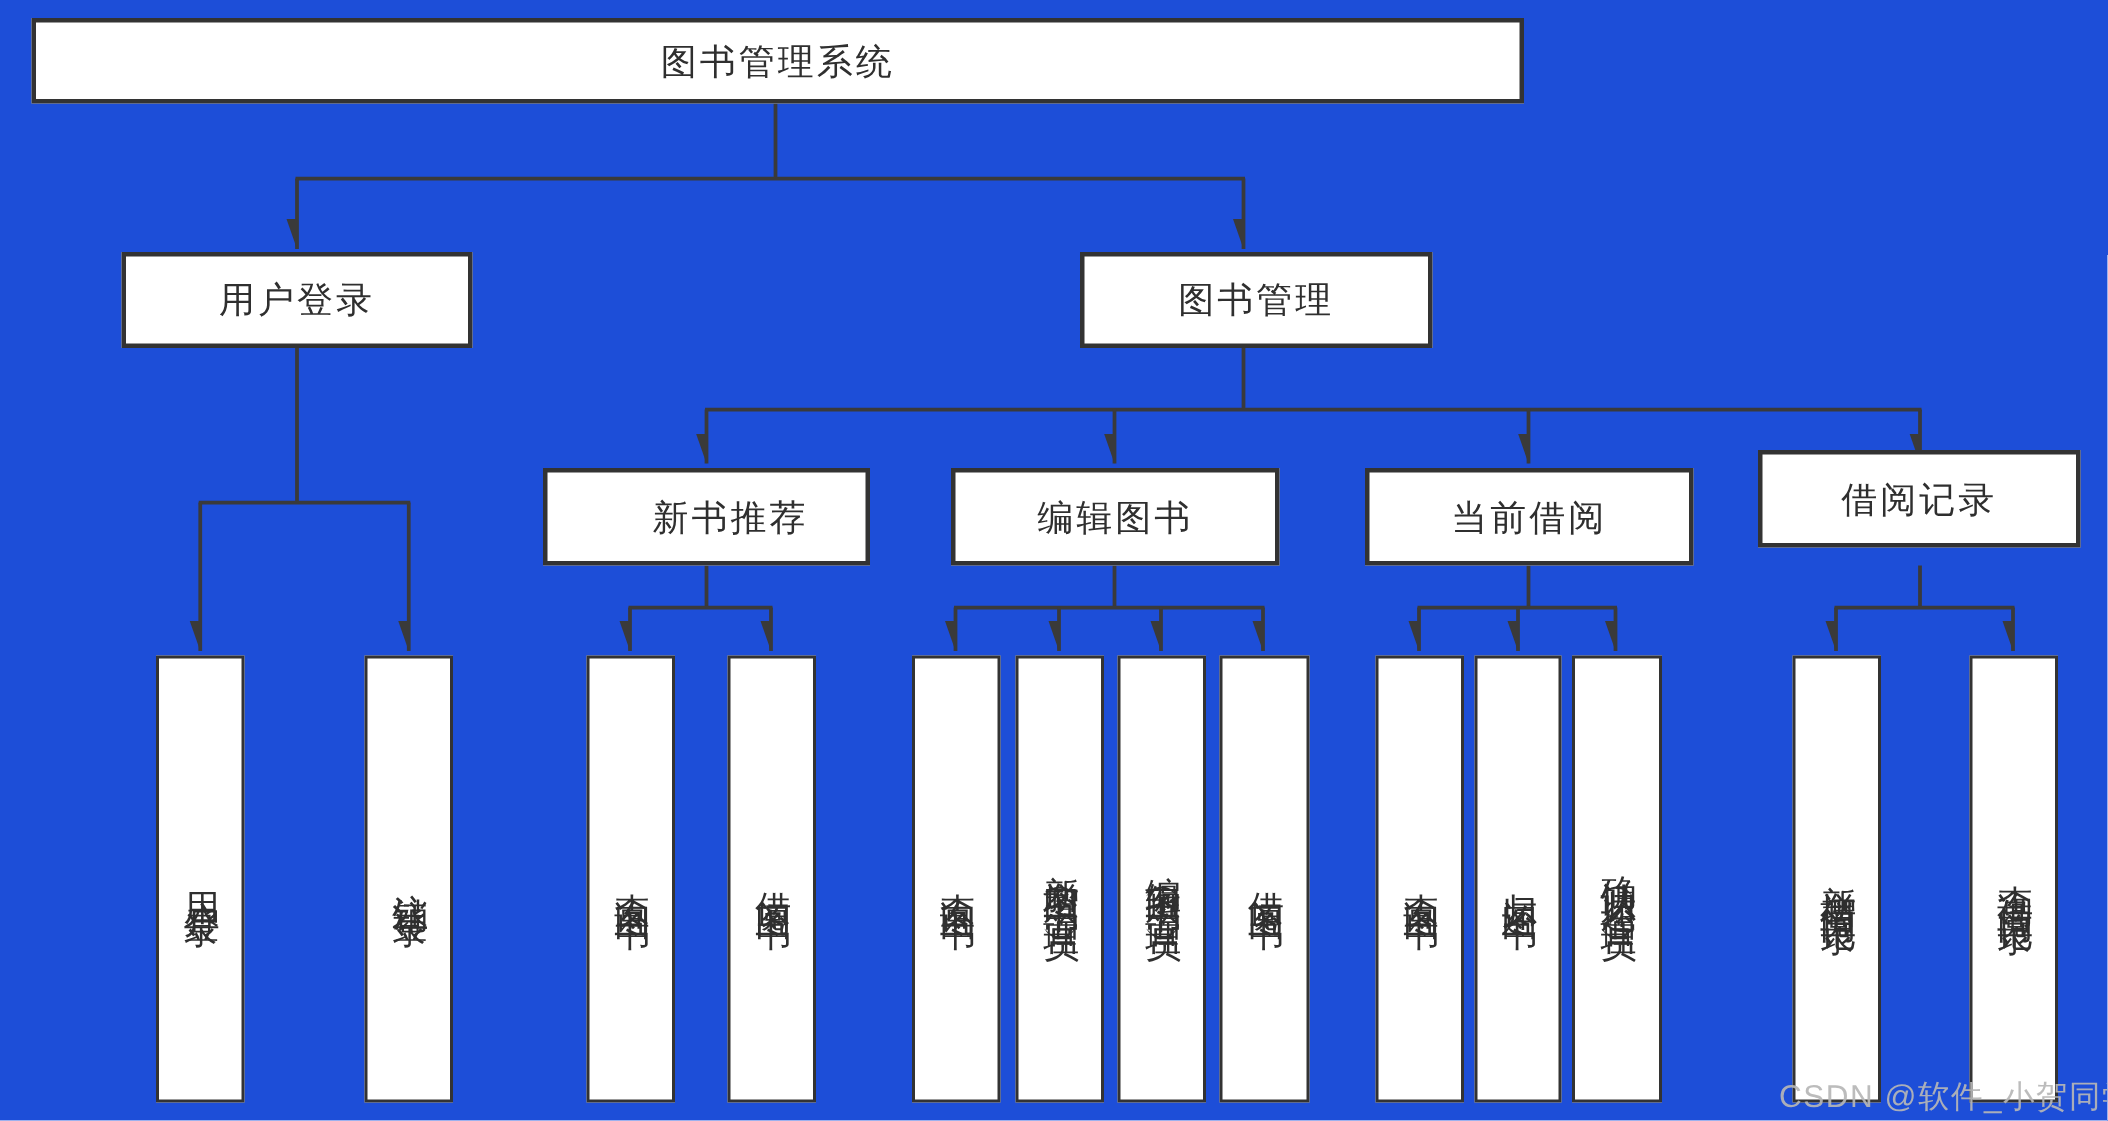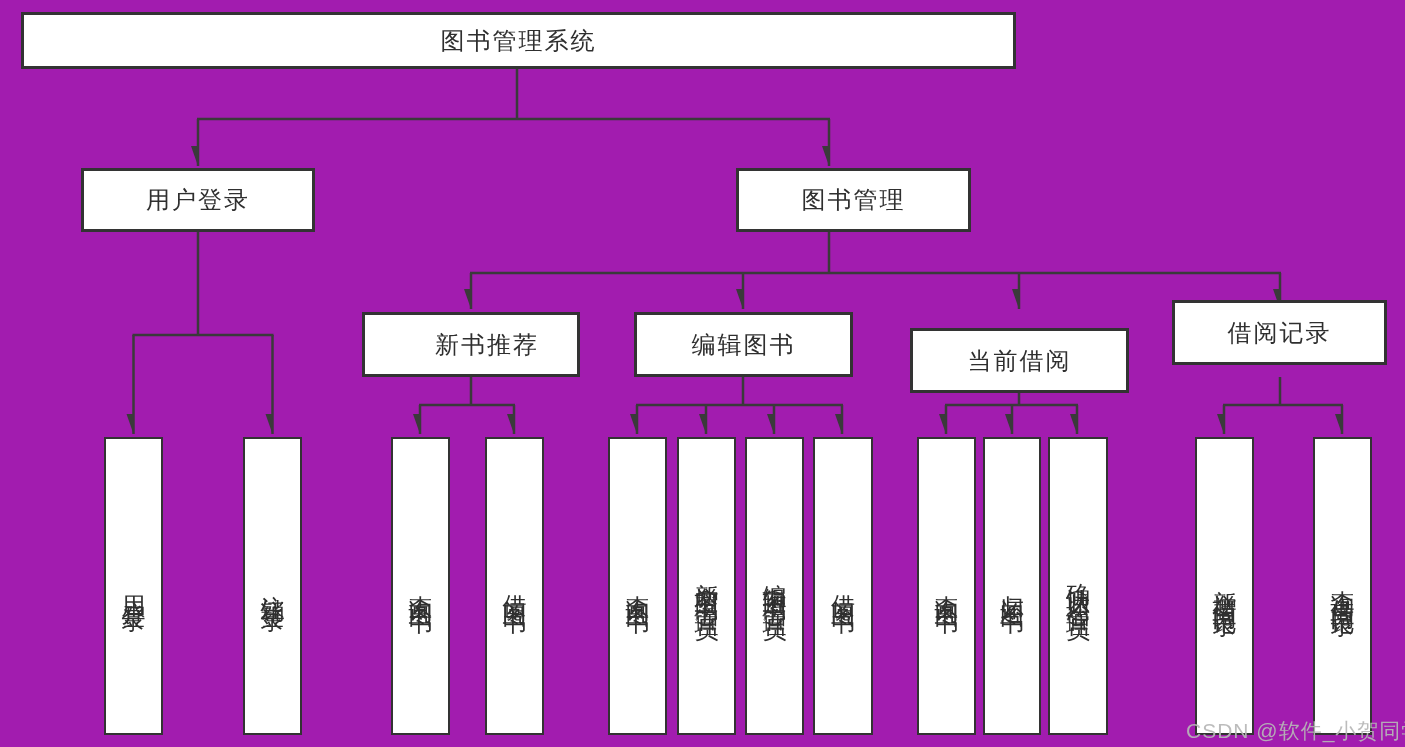--- a/index.html
+++ b/index.html
@@ -1,19 +1,19 @@
 <!DOCTYPE html>
 <html><head>
 <meta charset="utf-8">
 <style>
   html,body{margin:0;padding:0;background:#ffffff;}
   #canvas{
     position:relative;
     width:1405px;height:747px;
-    background:#a21caf;
+    background:#1d4ed8;
     font-family:"Liberation Sans","DejaVu Sans",sans-serif;
     overflow:hidden;
   }
   #connectors{position:absolute;left:0;top:0;width:1405px;height:747px;}
   .box{
     position:absolute;
     box-sizing:border-box;
     background:#ffffff;
     border:3px solid #333333;
     display:flex;align-items:center;justify-content:center;
@@ -86,31 +86,31 @@
     <path d="M1342 405 V434" fill="none" stroke="#3a3a3a" stroke-width="2.5" marker-end="url(#ah)"></path>
   </svg>
 
   <div class="box" style="left:21px;top:12px;width:995px;height:57px;">
     <span class="lbl">图书管理系统</span>
   </div>
 
   <div class="box" style="left:81px;top:168px;width:234px;height:64px;">
     <span class="lbl">用户登录</span>
   </div>
-  <div class="box" style="left:736px;top:168px;width:235px;height:64px;">
+  <div class="box" style="left:720px;top:168px;width:235px;height:64px;">
     <span class="lbl">图书管理</span>
   </div>
 
   <div class="box" style="left:362px;top:312px;width:218px;height:65px;padding-left:32px;">
     <span class="lbl">新书推荐</span>
   </div>
   <div class="box" style="left:634px;top:312px;width:219px;height:65px;">
     <span class="lbl">编辑图书</span>
   </div>
-  <div class="box" style="left:910px;top:328px;width:219px;height:65px;">
+  <div class="box" style="left:910px;top:312px;width:219px;height:65px;">
     <span class="lbl">当前借阅</span>
   </div>
   <div class="box" style="left:1172px;top:300px;width:215px;height:65px;">
     <span class="lbl">借阅记录</span>
   </div>
 
   <div class="box leaf" style="left:104px;top:437px;width:59px;height:298px;">
     <span class="lbl">用户登录</span>
   </div>
   <div class="box leaf" style="left:243px;top:437px;width:59px;height:298px;">

